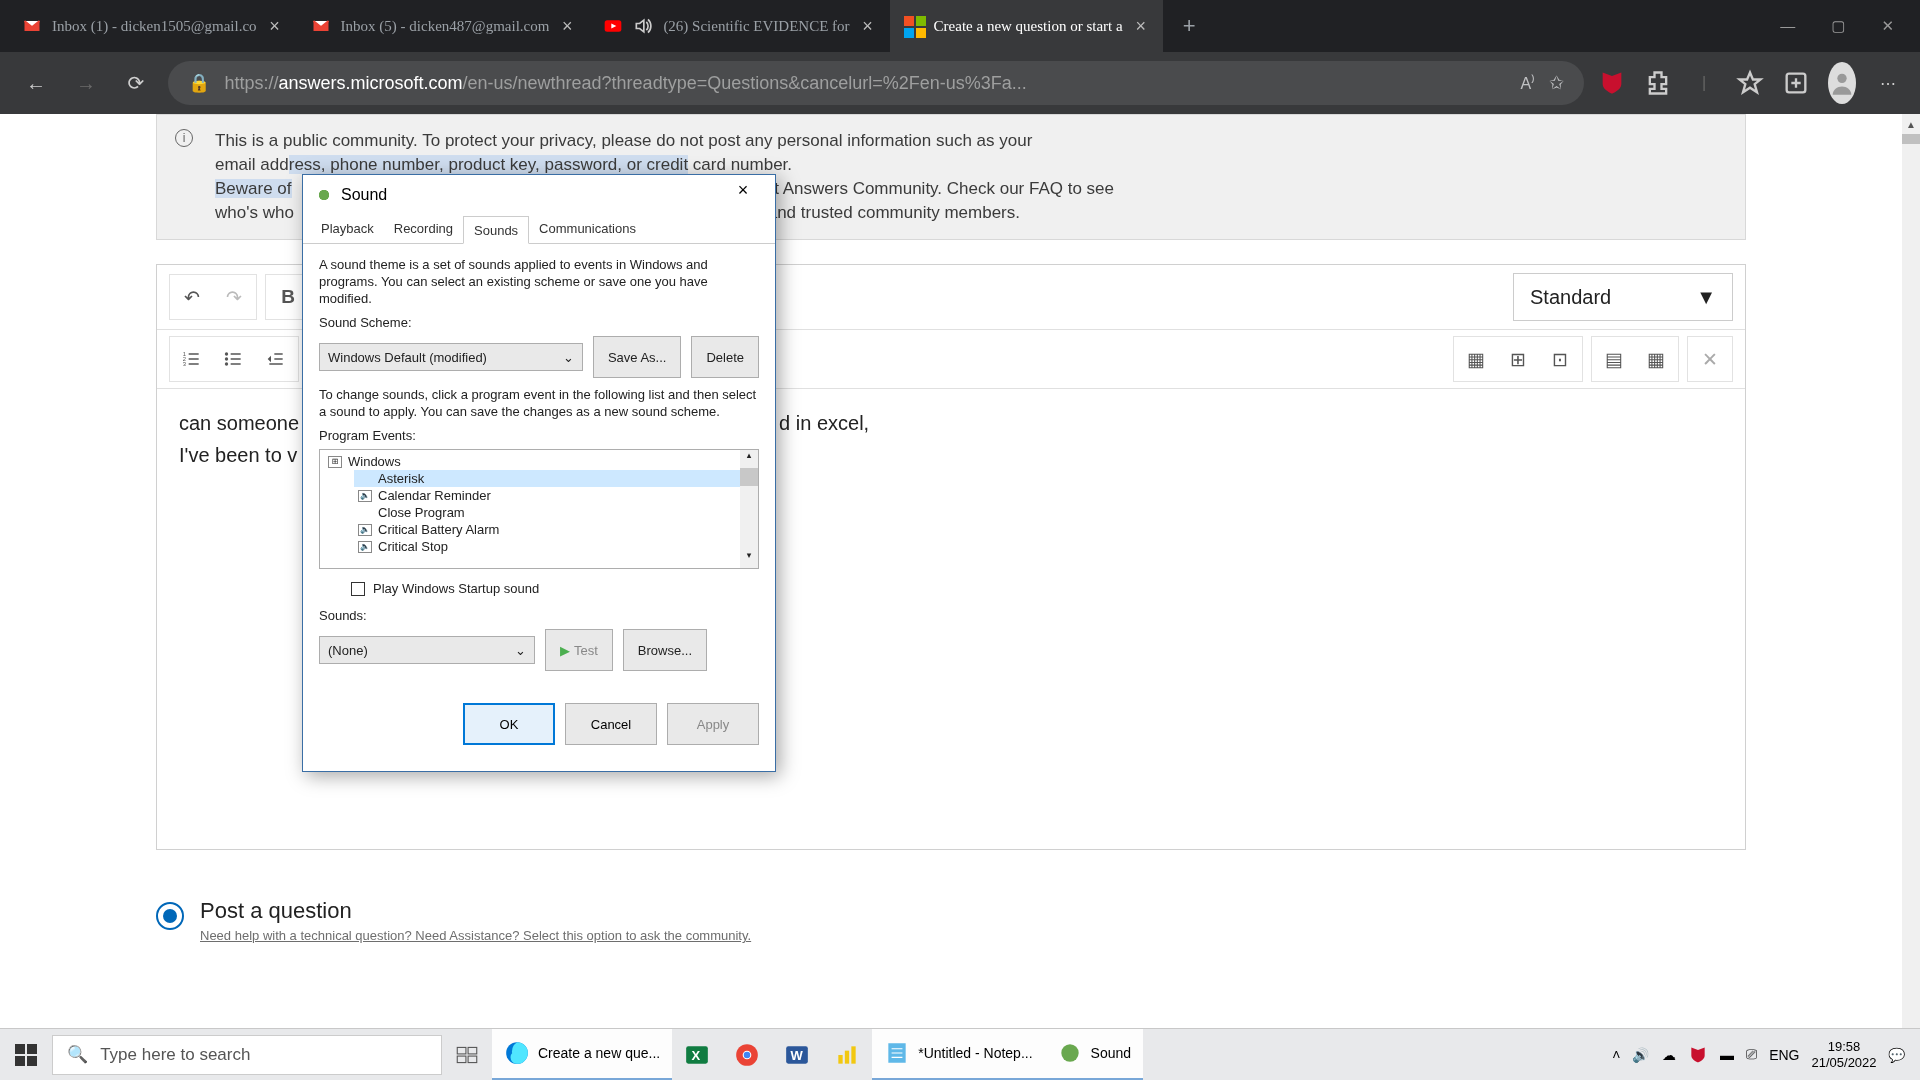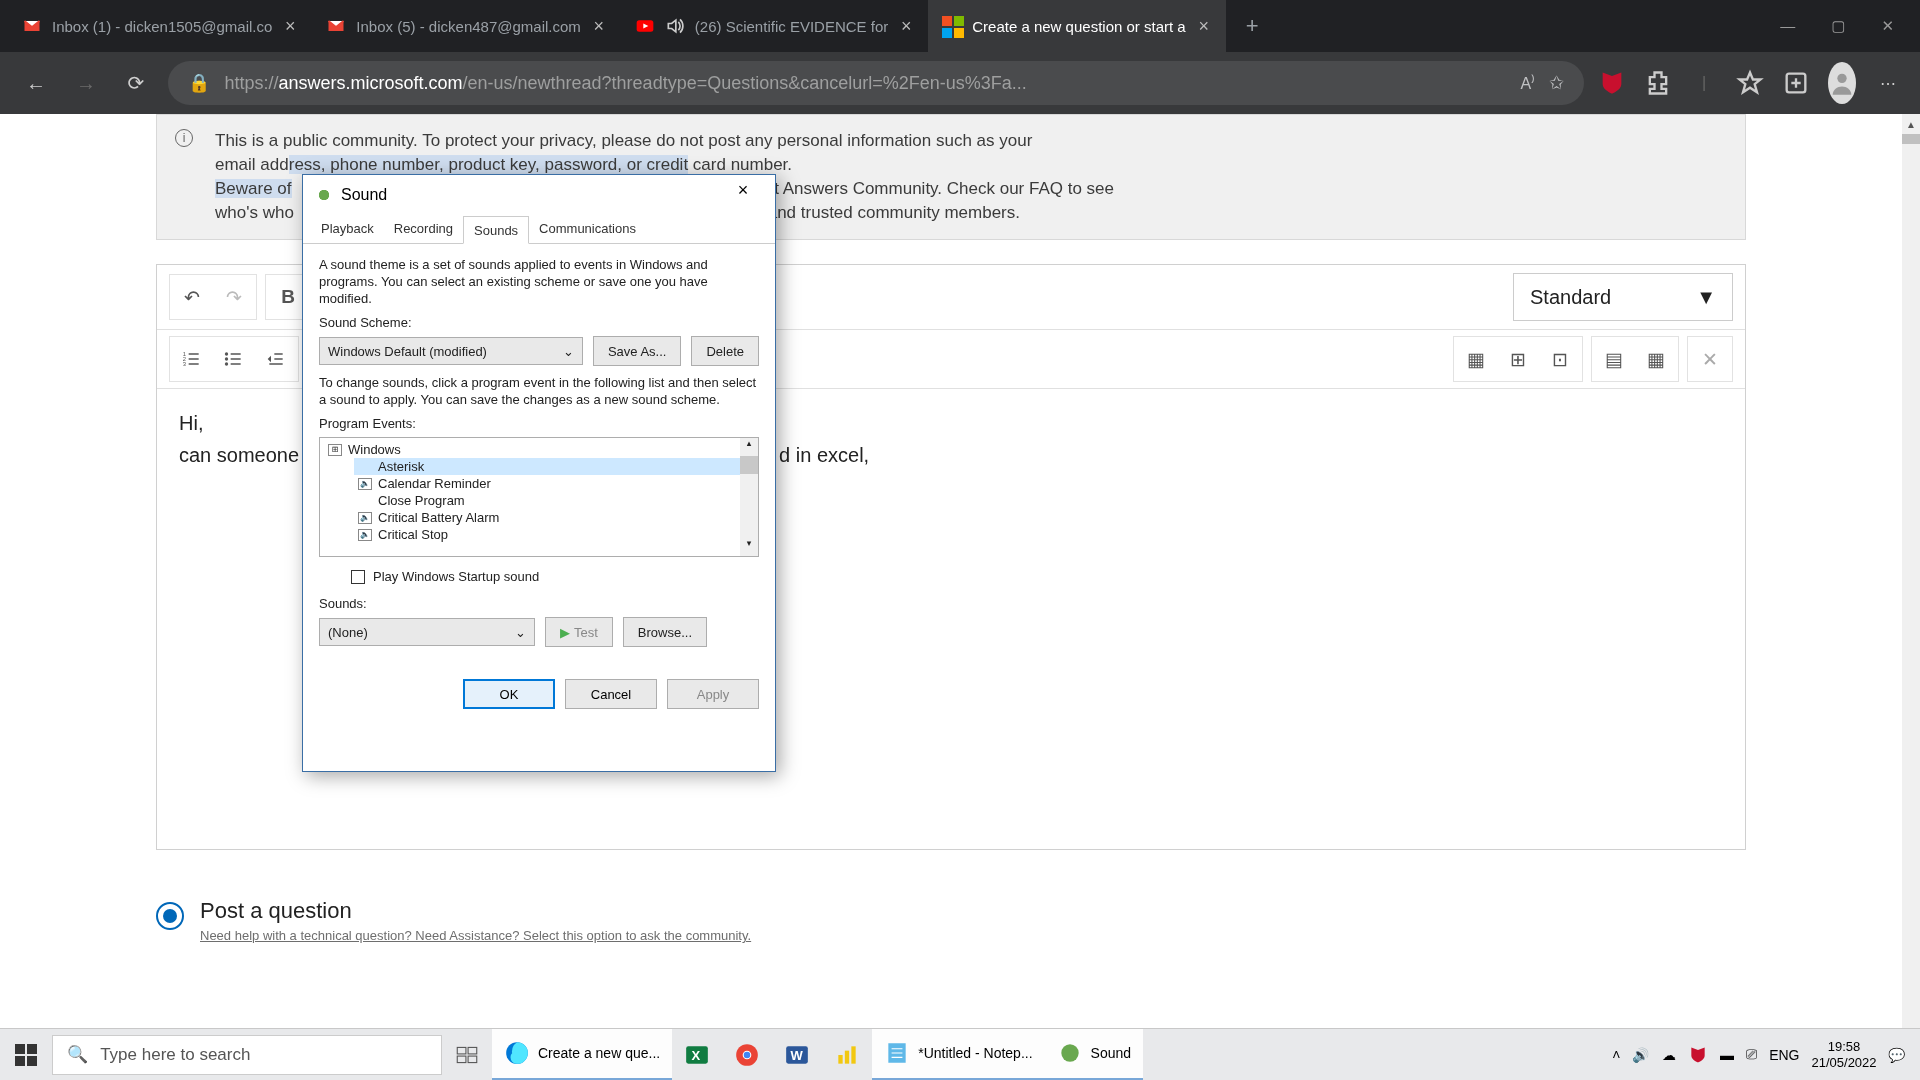--- a/index.html
+++ b/index.html
@@ -4,21 +4,21 @@
 <style>
 * { margin:0; padding:0; box-sizing:border-box; font-family:"Segoe UI",Arial,sans-serif; }
 body { width:1920px; height:1080px; background:#fff; overflow:hidden; position:relative; }
 
 
 .browser-top { background:#202124; height:52px; display:flex; align-items:center; padding:0 8px; }
 .tab { display:flex; align-items:center; gap:10px; padding:0 14px; height:52px; color:#9aa0a6; font-size:15px; max-width:380px; position:relative; }
 .tab.active { background:#38393b; color:#fff; }
 .tab .fav { width:20px; height:20px; flex-shrink:0; }
 .tab .close { width:16px; height:16px; color:#bbb; font-size:18px; line-height:16px; text-align:center; cursor:pointer; }
-.tab .label { overflow:hidden; white-space:nowrap; text-overflow:ellipsis; }
+.tab .label { overflow:hidden; white-space:nowrap; text-overflow:ellipsis;font-family:Liberation Serif, serif; }
 .newtab { color:#9aa0a6; font-size:22px; padding:0 20px; cursor:pointer; }
 .win-controls { margin-left:auto; display:flex; gap:36px; padding-right:18px; color:#999; }
 .win-controls span { cursor:pointer; font-size:15px; }
 
 .addr-bar { background:#38393b; height:62px; display:flex; align-items:center; padding:0 18px; gap:14px; }
 .nav-btn { color:#cfcfcf; width:36px; height:36px; display:flex; align-items:center; justify-content:center; font-size:20px; cursor:pointer; }
 .url-box { flex:1; background:#4a4b4d; border-radius:30px; height:44px; display:flex; align-items:center; padding:0 20px; color:#c0c1c3; font-size:18px; gap:14px; }
 .url-box .proto { color:#9e9f9f; }
 .url-box .domain { color:#fff; }
 .addr-icons { display:flex; gap:18px; align-items:center; }
@@ -56,21 +56,21 @@
 .dlg-title .sp-ic { width:18px; height:18px; margin-right:8px; background:radial-gradient(circle,#69a84f 40%,transparent 41%); border-radius:50%; }
 .dlg-close { margin-left:auto; width:40px; height:30px; text-align:center; font-size:18px; cursor:pointer; }
 .dlg-tabs { display:flex; padding:0 8px; font-size:13px; border-bottom:1px solid #ccc; }
 .dlg-tab { padding:6px 10px 5px; color:#333; cursor:pointer; }
 .dlg-tab.active { border:1px solid #ccc; border-bottom:1px solid #fff; background:#fff; position:relative; top:1px; }
 .dlg-body { padding:12px 16px; font-size:13px; color:#222; }
 .dlg-body p { margin-bottom:8px; line-height:17px; }
 .dlg-label { margin:8px 0 6px; }
 .dlg-row { display:flex; gap:10px; align-items:center; margin-bottom:8px; }
 .combo { flex:1; height:28px; border:1px solid #adadad; background:#e9e9e9; display:flex; align-items:center; padding:0 8px; font-size:13px; justify-content:space-between; cursor:pointer; }
-.btn { height:30px; padding:0 14px; border:1px solid #adadad; background:#e9e9e9; font-size:13px; cursor:pointer; display:flex; align-items:center; }
+.btn { height:42px; padding:0 14px; border:1px solid #adadad; background:#e9e9e9; font-size:13px; cursor:pointer; display:flex; align-items:center; }
 .btn.primary { border:2px solid #0078d7; background:#e5f1fb; }
 .btn.disabled { color:#888; }
 .treebox { border:1px solid #adadad; height:120px; background:#fff; position:relative; font-size:13px; }
 .tree-inner { padding:3px 4px; }
 .tree-item { display:flex; align-items:center; gap:6px; padding:1px 4px; }
 .tree-item.root { font-weight:400; }
 .tree-item .ti-ic { width:14px; height:12px; border:1px solid #888; font-size:8px; text-align:center; line-height:10px; }
 .tree-item.sel { background:#cde8ff; }
 .tree-sub { margin-left:30px; }
 .tree-scroll { position:absolute; right:0; top:0; bottom:0; width:18px; background:#f0f0f0; }
@@ -256,22 +256,22 @@
       </div>
       <div class="tool-grp">
         <div class="tool-btn">▤</div>
         <div class="tool-btn">▦</div>
       </div>
       <div class="tool-grp">
         <div class="tool-btn" style="color:#aaa">✕</div>
       </div>
     </div>
     <div class="editor-body">
-      <div>Hi,</div>
       <div><span>can someone</span><span style="display:inline-block;width:480px"></span><span>d in excel,</span></div>
+      <div>I've been to v</div>
     </div>
   </div>
 
   <div class="radio-row">
     <div class="radio-outer">
         <div class="radio-inner"></div>
       </div>
     <div>
       <div class="radio-label">Post a question</div>
       <div class="radio-sub">Need help with a technical question? Need Assistance? Select this option to ask the community.</div>

